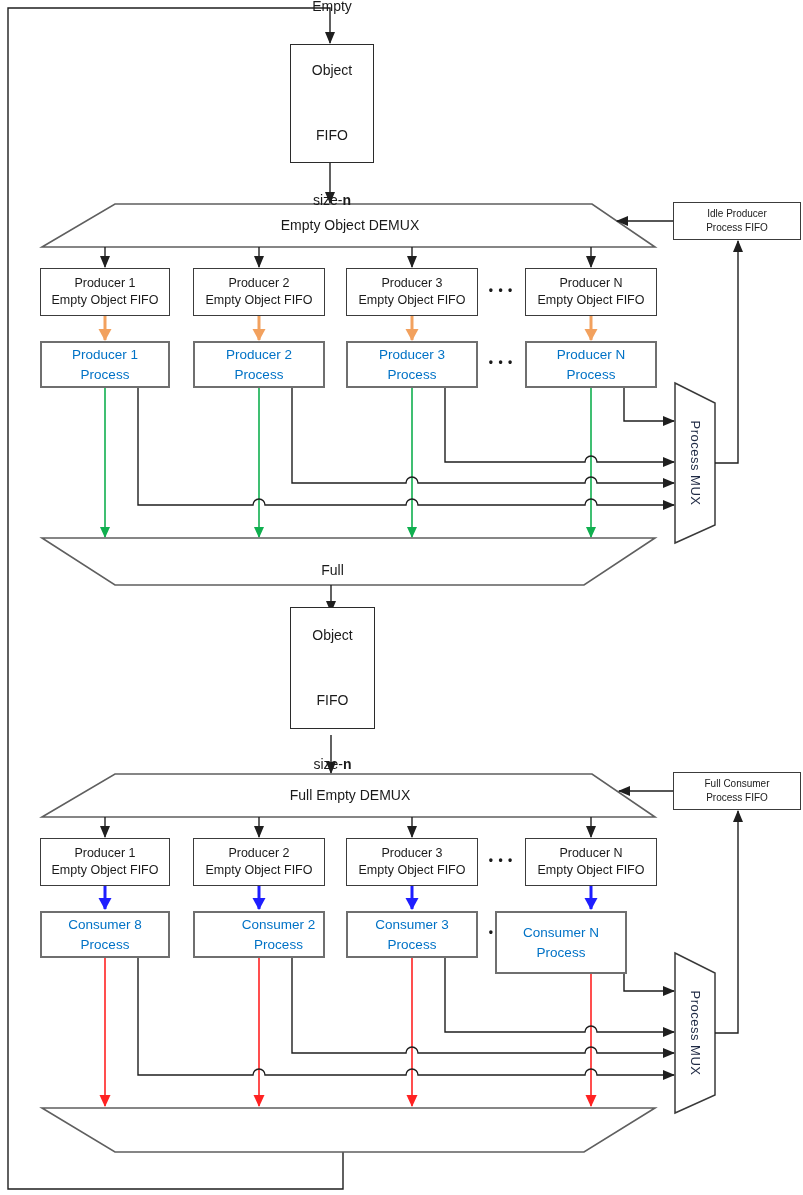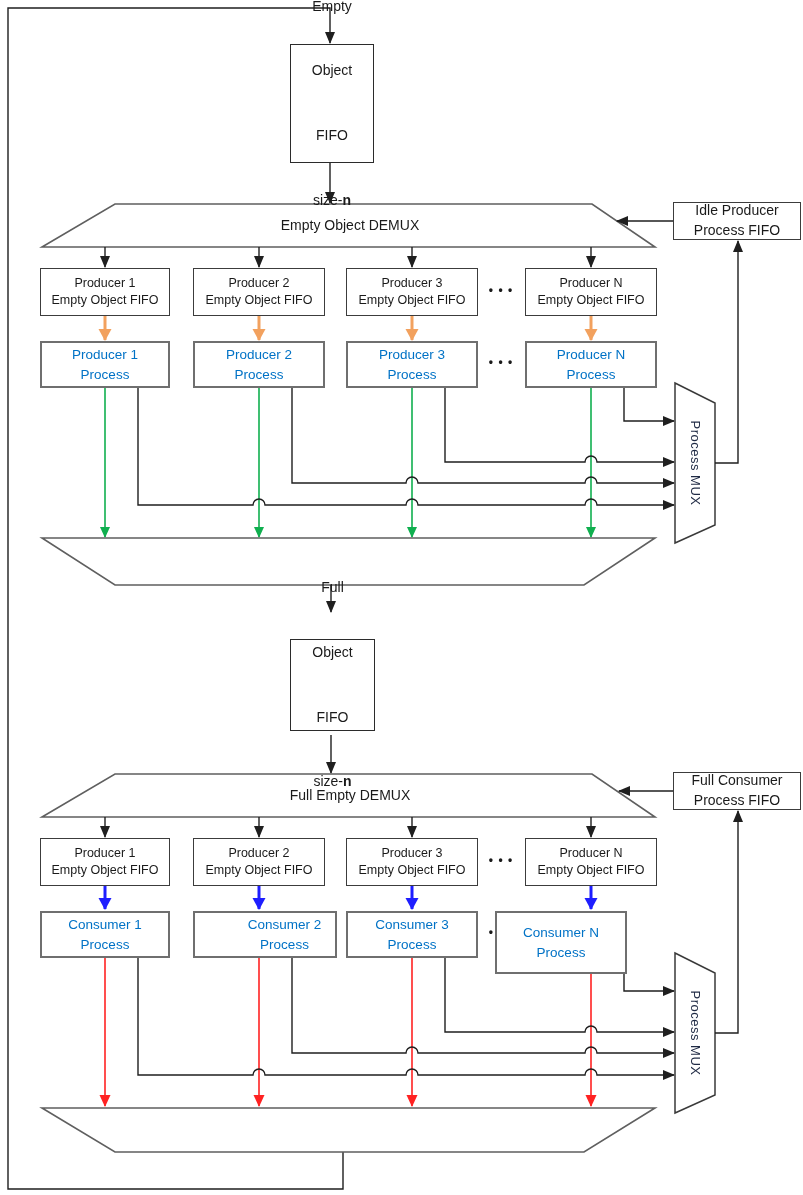--- a/index.html
+++ b/index.html
@@ -4,21 +4,21 @@
 <style>
   html,body{margin:0;padding:0;background:#fff;}
   .stage{position:relative;width:803px;height:1195px;background:#fff;
          font-family:"Liberation Sans",sans-serif;color:#1a1a1a;overflow:hidden;}
   .stage svg{position:absolute;left:0;top:0;z-index:0;}
   .box{position:absolute;z-index:1;background:#fff;display:flex;flex-direction:column;
        align-items:center;justify-content:center;text-align:center;box-sizing:border-box;}
   .fifo-sm{border:1.4px solid #3c3c3c;font-size:12.5px;line-height:1.38;}
   .proc{border:2px solid #6f6f6f;color:#0072C6;font-size:13.5px;line-height:1.45;}
   .fifo-big{border:1.6px solid #2b2b2b;font-size:14px;line-height:1.55;gap:43px;}
-  .idle{border:1.5px solid #3c3c3c;font-size:14px;line-height:1.4;}
+  .idle{border:1.5px solid #3c3c3c;font-size:10px;line-height:1.4;}
   .lbl{position:absolute;z-index:1;display:flex;align-items:center;justify-content:center;
        text-align:center;font-size:14px;}
   .dots{position:absolute;z-index:1;font-size:12px;font-weight:bold;letter-spacing:1px;
         width:42px;text-align:center;}
   .pmux{position:absolute;z-index:1;white-space:nowrap;font-size:13px;letter-spacing:0.5px;
         color:#1f2a44;transform:translate(-50%,-50%) rotate(90deg);}
 </style>
 </head>
 <body>
 
@@ -151,21 +151,21 @@
 </div>
 <div class="dots" style="left:480px;top:355px;">• • •</div>
 <div class="box proc" style="left:525px;top:341px;width:132px;height:47px;">
   <div>Producer N</div>
   <div>Process</div>
 </div>
 
 <div class="pmux" style="left:695px;top:463px;">Process MUX</div>
 
 
-<div class="box fifo-big" style="left:290px;top:639px;width:85px;height:92px;">
+<div class="box fifo-big" style="left:290px;top:607px;width:85px;height:122px;">
   <div>Full</div>
   <div>Object</div>
   <div>FIFO</div>
   <div><span>size-</span><b>n</b></div>
 </div>
 
 <div class="lbl" style="left:150px;top:782px;width:400px;height:26px;">Full Empty DEMUX</div>
 
 <div class="box idle" style="left:673px;top:772px;width:128px;height:38px;">
   <div>Full Consumer</div>
@@ -184,24 +184,24 @@
   <div>Producer 3</div>
   <div>Empty Object FIFO</div>
 </div>
 <div class="dots" style="left:480px;top:853px;">• • •</div>
 <div class="box fifo-sm" style="left:525px;top:838px;width:132px;height:48px;">
   <div>Producer N</div>
   <div>Empty Object FIFO</div>
 </div>
 
 <div class="box proc" style="left:40px;top:911px;width:130px;height:47px;">
-  <div>Consumer 1</div>
-  <div>Process</div>
-</div>
-<div class="box proc" style="left:193px;top:911px;width:144px;height:47px;padding-left:39px;">
+  <div>Consumer 8</div>
+  <div>Process</div>
+</div>
+<div class="box proc" style="left:193px;top:911px;width:132px;height:47px;padding-left:39px;">
   <div>Consumer 2</div>
   <div>Process</div>
 </div>
 <div class="box proc" style="left:346px;top:911px;width:132px;height:47px;">
   <div>Consumer 3</div>
   <div>Process</div>
 </div>
 <div class="dots" style="left:480px;top:925px;">• • •</div>
 <div class="box proc" style="left:495px;top:911px;width:132px;height:63px;">
   <div>Consumer N</div>

